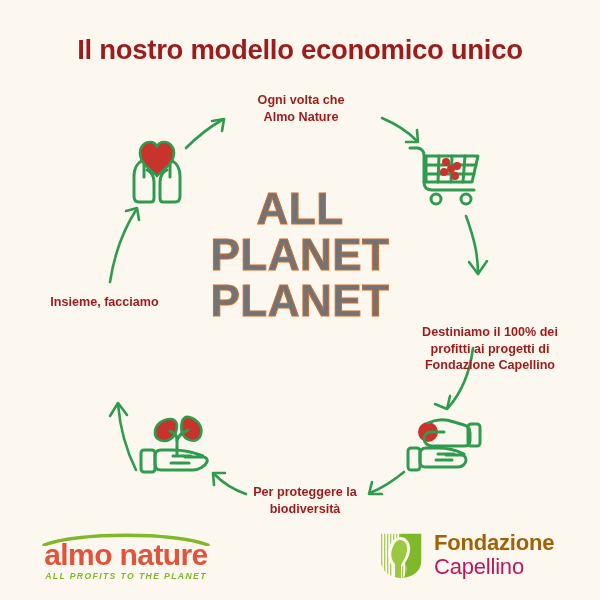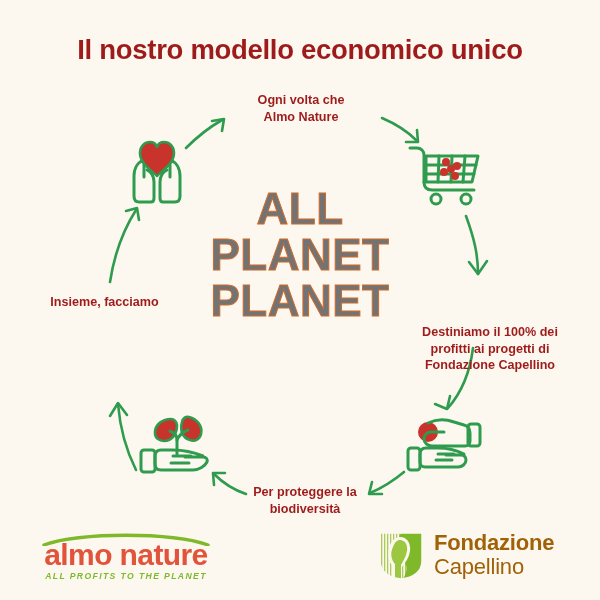--- a/index.html
+++ b/index.html
@@ -127,21 +127,21 @@
     font-size: 22px;
     font-weight: bold;
     color: #a16207;
     line-height: 24px;
     letter-spacing: -0.2px;
     display: block;
   }
   #fond-line2 {
     font-size: 22px;
     font-weight: normal;
-    color: #a16207;
+    color: #be185d;
     line-height: 24px;
     letter-spacing: -0.2px;
     display: block;
   }
 </style>
 </head>
 <body>
 
 <div id="canvas">
 

